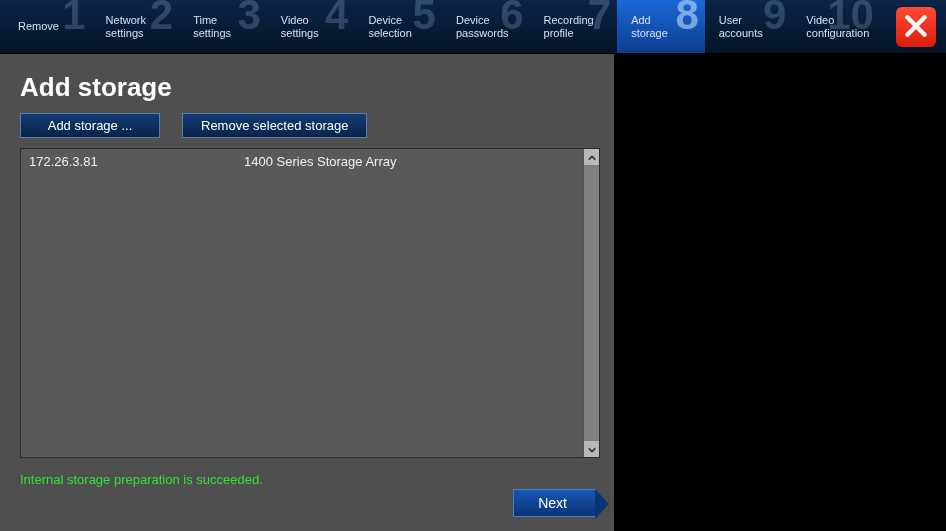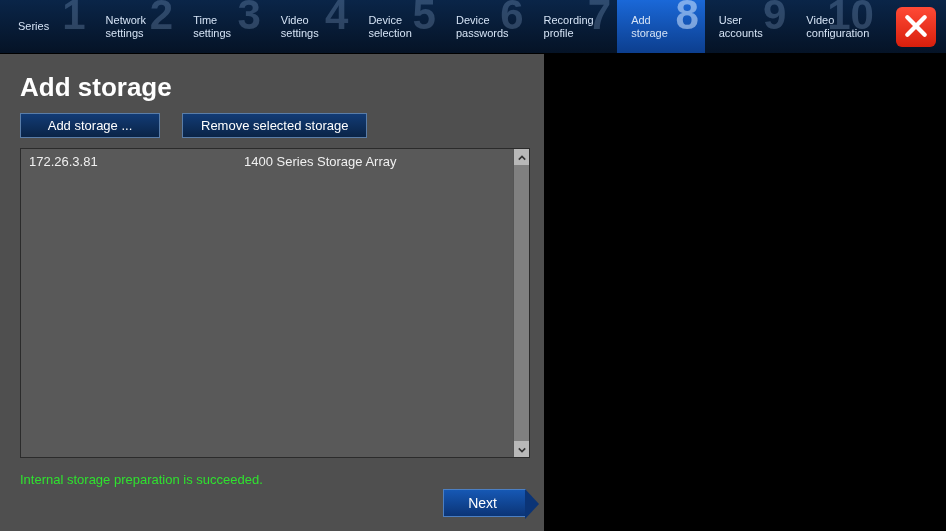--- a/index.html
+++ b/index.html
@@ -79,21 +79,21 @@
     flex: 0 0 auto;
   }
   .close-btn svg { width: 26px; height: 26px; }
 
   
   .main {
     display:flex;
     height: calc(531px - 54px);
   }
   .left {
-    width: 544px;
+    width: 614px;
     background: #4f4f4f;
     padding: 18px 14px 14px 20px;
     display:flex;
     flex-direction:column;
   }
   .right {
     flex:1;
     background: #3a3a3a;
     padding: 22px 26px 0 20px;
     font-size: 13px;
@@ -210,21 +210,21 @@
     border-left: 14px solid #0b3476;
   }
 </style>
 </head>
 <body>
 
 <div class="stepbar">
   <div class="step">
     <span class="num">1</span>
     <div class="labels">
-      <div>Series</div>
+      <div>Remove</div>
       <div></div>
     </div>
   </div>
   <div class="step">
     <span class="num">2</span>
     <div class="labels">
       <div>Network</div>
       <div>settings</div>
     </div>
   </div>

